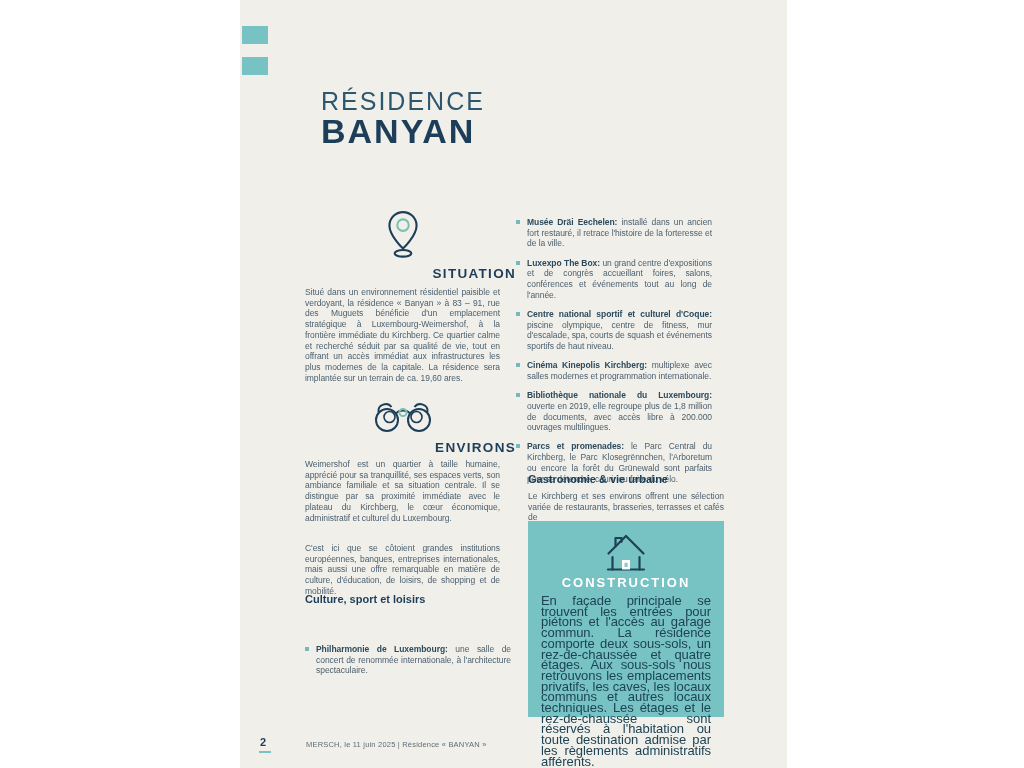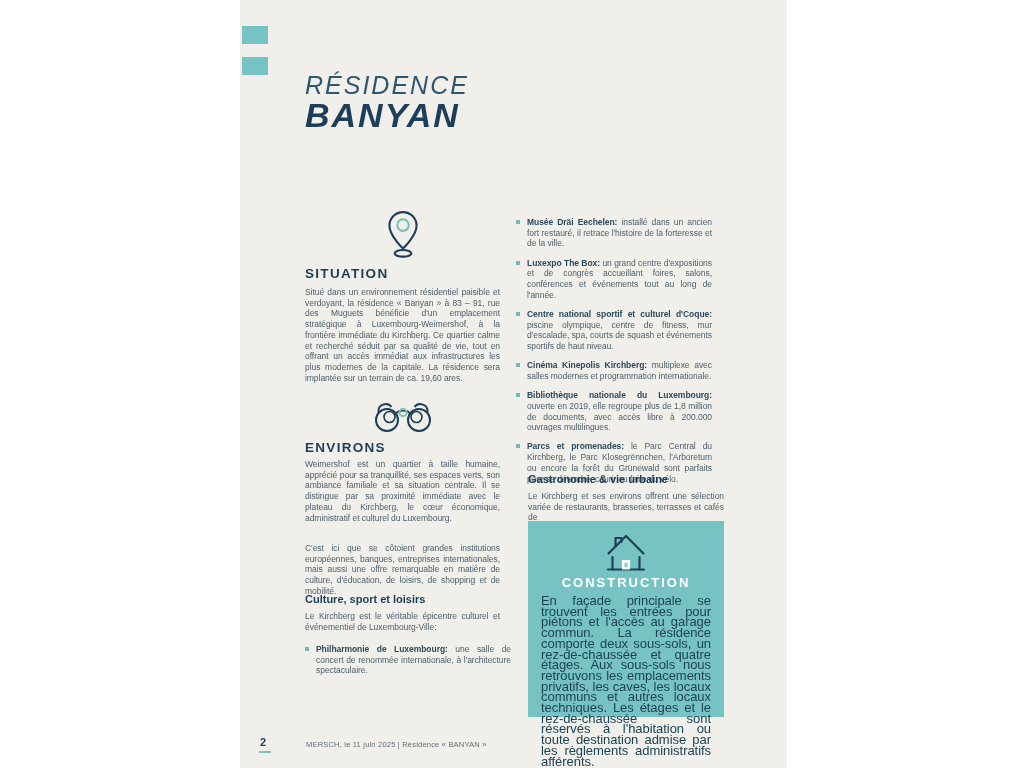--- a/index.html
+++ b/index.html
@@ -7,32 +7,32 @@
     width:1024px;height:768px;background:#ffffff;overflow:hidden;position:relative;
     font-family:"Liberation Sans","DejaVu Sans",sans-serif;
   }
   .page{
     position:absolute;left:240px;top:0;width:547px;height:768px;
     background:#f1efe9;
   }
   .sq{position:absolute;left:2px;width:26px;height:18px;background:#77c2c3;}
   .sq1{top:26px;}
   .sq2{top:57px;}
-  .title{position:absolute;left:65px;top:70px;margin:0;font-weight:normal;font-style:italic;}
+  .title{position:absolute;left:65px;top:70px;margin:16px;font-weight:normal;}
   .title .t1{
     display:block;font-size:25px;letter-spacing:2px;color:#2d566f;
     font-weight:normal;line-height:30px;
   }
   .title .t2{
     display:block;font-size:34px;letter-spacing:2px;color:#1c3e58;
     font-weight:bold;line-height:30px;
   }
   .icon-wrap{position:absolute;left:65px;width:195px;text-align:center;}
   .h-big{
-    position:absolute;left:65px;width:195px;text-align:left;
+    position:absolute;left:81px;width:195px;text-align:right;
     font-size:13.5px;font-weight:bold;letter-spacing:1.3px;color:#1c3e58;
   }
   .p{
     position:absolute;left:65px;width:195px;
     font-size:8.5px;line-height:10.7px;letter-spacing:-0.05px;
     text-align:justify;color:#4a5f6e;
   }
   .h-small{
     position:absolute;left:65px;width:195px;
     font-size:11px;font-weight:bold;color:#1c3e58;
@@ -103,21 +103,20 @@
       <path d="M5.5 13 C4.5 5.5 14.5 2.5 18.5 8" fill="none" stroke="#1d3e58" stroke-width="2"></path>
       <path d="M54.5 13 C55.5 5.5 45.5 2.5 41.5 8" fill="none" stroke="#1d3e58" stroke-width="2"></path>
       <circle cx="30" cy="13.5" r="3.6" fill="none" stroke="#7dbfb2" stroke-width="2"></circle>
     </svg>
   </div>
   <div class="h-big" style="top:440px;">ENVIRONS</div>
   <div class="p" style="top:459px;">Weimershof est un quartier à taille humaine, apprécié pour sa tranquillité, ses espaces verts, son ambiance familiale et sa situation centrale. Il se distingue par sa proximité immédiate avec le plateau du Kirchberg, le cœur économique, administratif et culturel du Luxembourg.</div>
   <div class="p" style="top:543px;">C'est ici que se côtoient grandes institutions européennes, banques, entreprises internationales, mais aussi une offre remarquable en matière de culture, d'éducation, de loisirs, de shopping et de mobilité.</div>
 
   <div class="h-small" style="top:593px;">Culture, sport et loisirs</div>
-  <div class="p" style="top:611px;">Le Kirchberg est le véritable épicentre culturel et événementiel de Luxembourg-Ville:</div>
 
   <div class="bullet" id="culture-b1">
     <span class="mark"></span>
     <span class="lead">Philharmonie de Luxembourg:</span>
     <span>une salle de concert de renommée internationale, à l'architecture spectaculaire.</span>
   </div>
 
   <div id="right-list">
     <div class="bullet">
       <span class="mark"></span>

